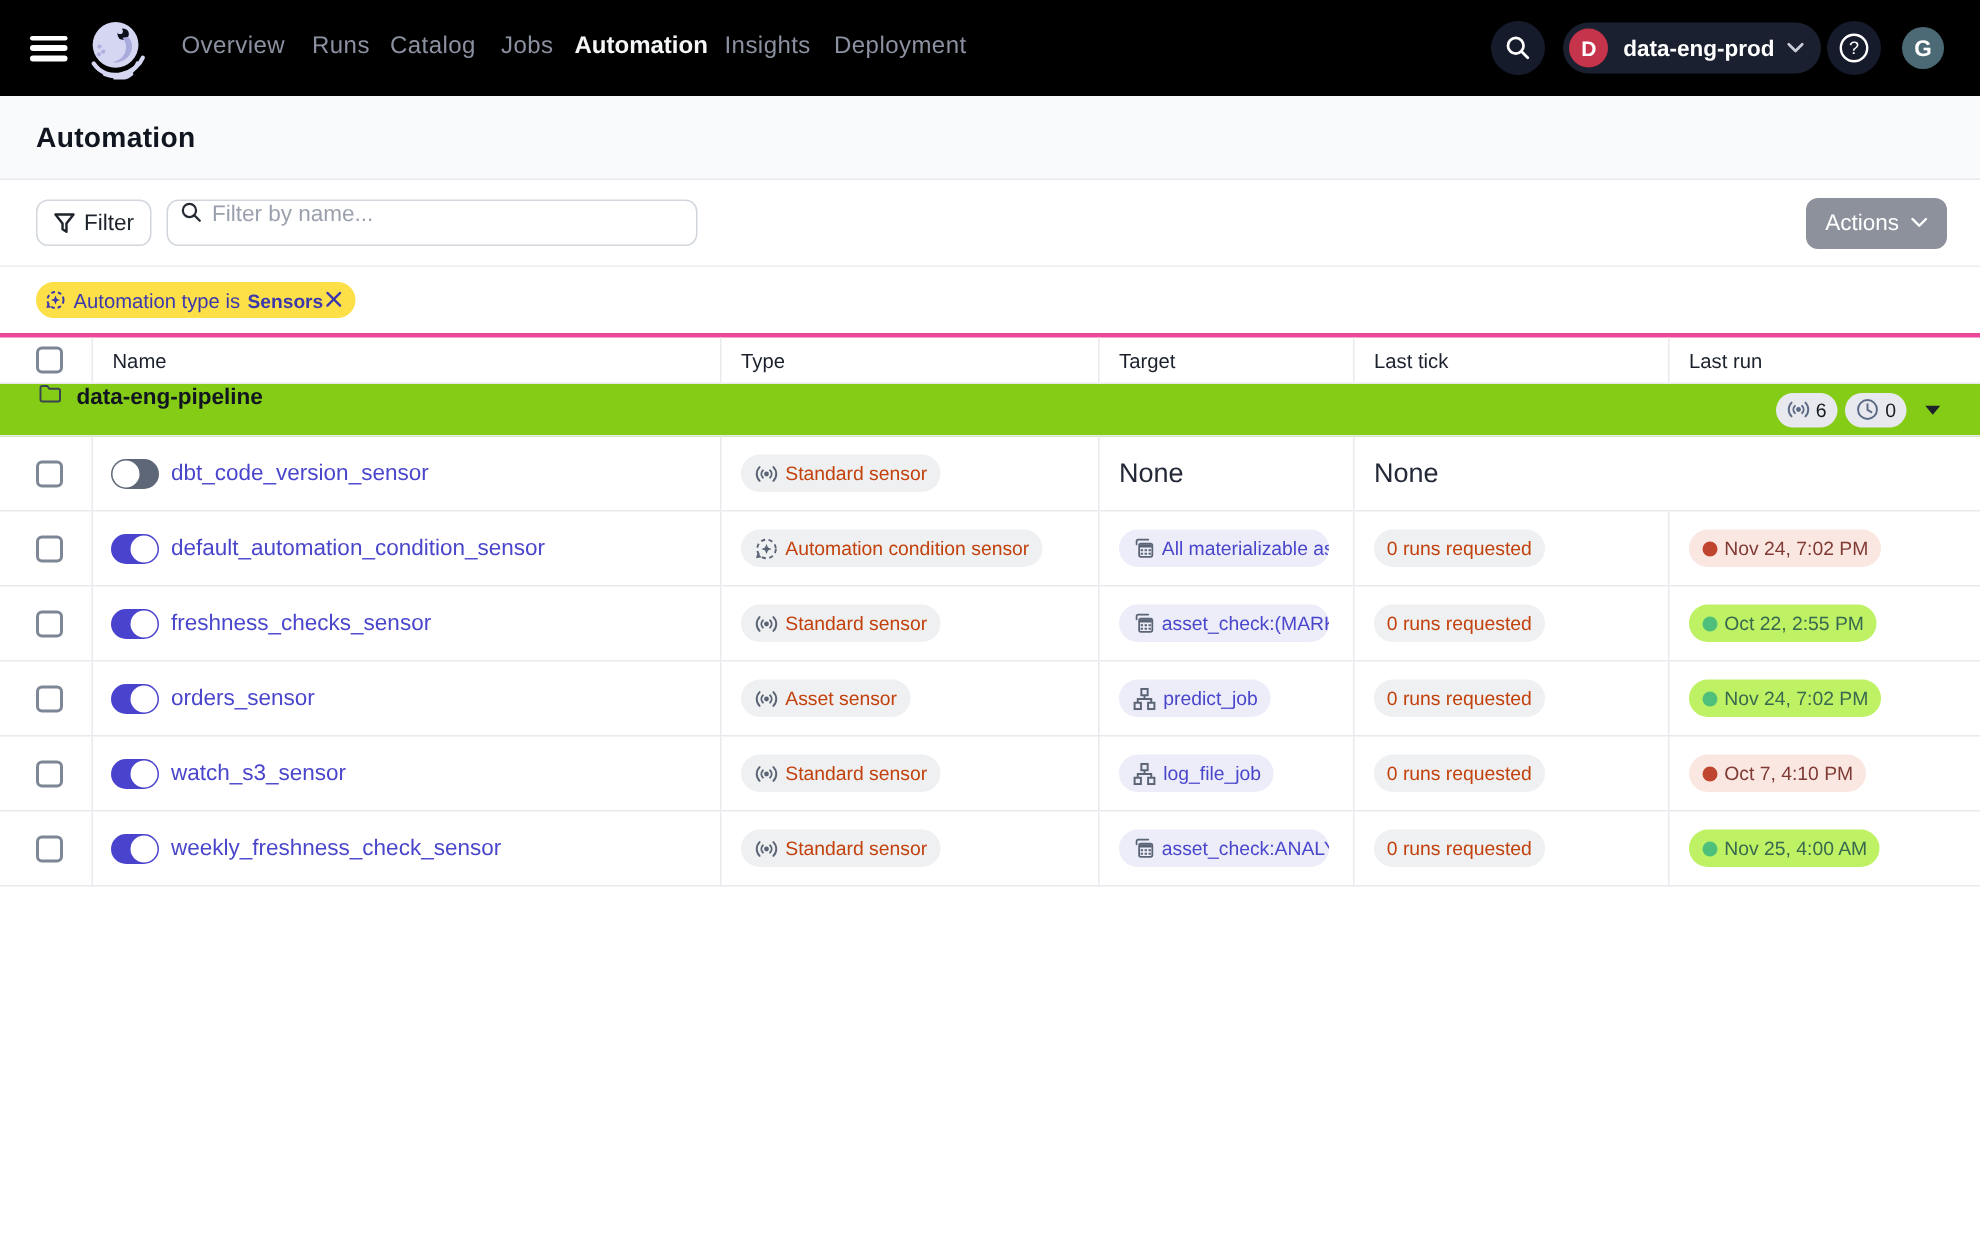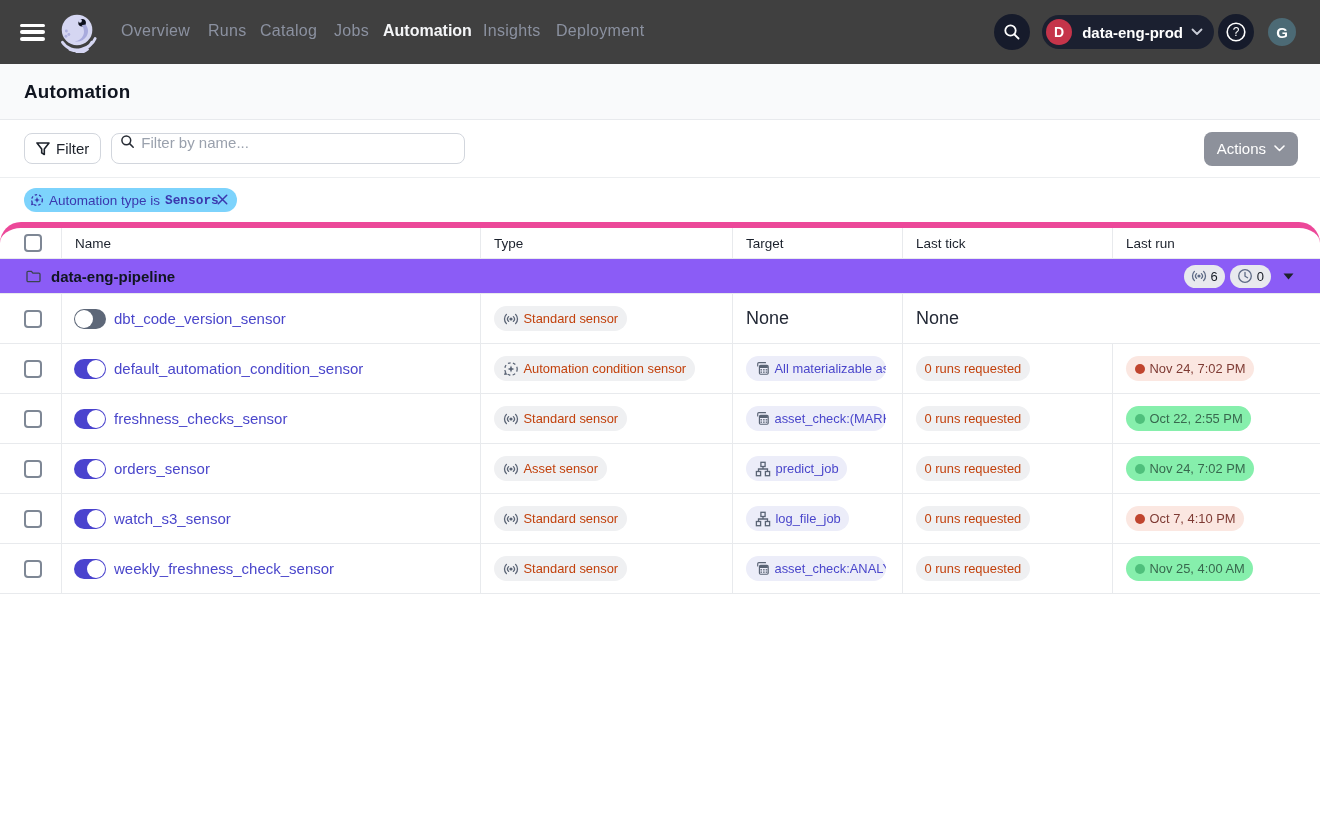--- a/index.html
+++ b/index.html
@@ -1,19 +1,19 @@
 <!DOCTYPE html>
 <html><head>
 <meta charset="utf-8">
 <style>
 * { margin:0; padding:0; box-sizing:border-box; }
 html,body { width:1320px; height:822px; background:#fff; font-family:"Liberation Sans",sans-serif; overflow:hidden; }
 
 
-.topbar { height:64px; background:#404040; display:flex; align-items:center; }
+.topbar { height:64px; background:#000000; display:flex; align-items:center; }
 .hamburger { width:25px; height:17px; margin-left:20px; display:flex; flex-direction:column; justify-content:space-between; cursor:pointer; }
 .hamburger span { display:block; height:3.5px; background:#fff; border-radius:2px; }
 .logo { margin-left:12px; width:42px; height:42px; flex:none; }
 .nav { position:relative; height:64px; width:690px; font-size:16px; color:#8b91a0; letter-spacing:0.3px; flex:none; }
 .nav span { position:absolute; top:22px; }
 .nav .active { color:#f5f6f8; font-weight:bold; letter-spacing:0; }
 .tb-right { margin-left:auto; display:flex; align-items:center; }
 .circ-btn { width:36px; height:36px; border-radius:50%; background:#161b2b; display:flex; align-items:center; justify-content:center; }
 .depl { height:34px; background:#1b2030; border-radius:17px; display:flex; align-items:center; padding:0 11px 0 4px; margin:0 4px 0 12px; }
 .depl .avatar { width:26px; height:26px; border-radius:50%; background:#c5344a; color:#fff; font-size:14px; font-weight:bold; display:flex; align-items:center; justify-content:center; }
@@ -26,46 +26,46 @@
 
 
 .toolbar { height:58px; display:flex; align-items:center; padding:0 24px; border-bottom:1px solid #eceef0; }
 .filter-btn { height:31px; display:flex; align-items:center; gap:6px; border:1px solid #d2d6dd; border-radius:8px; background:#fff; padding:0 11px; font-size:15px; color:#1d222b; }
 .search-box { height:31px; width:354px; margin-left:10px; border:1px solid #d2d6dd; border-radius:8px; display:flex; align-items:flex-start; padding:0 8px; gap:6px; }
 .search-box .ph { color:#9aa1ad; font-size:15px; }
 .actions-btn { margin-left:auto; margin-right:-2px; height:34px; background:#8d919b; border:none; border-radius:8px; color:#fff; font-size:15px; display:flex; align-items:center; gap:8px; padding:0 13px; }
 
 
 .chiprow { height:44px; display:flex; align-items:center; padding:0 24px; }
-.fchip { position:relative; width:213px; height:24px; background:#7dd3fc; border-radius:12px; color:#3b38ae; }
-.fchip b { font-weight:bold;font-family:Liberation Mono, monospace; }
-
-
-.tbl { border-top:6px solid #ec4899;border-radius:21px; }
+.fchip { position:relative; width:213px; height:24px; background:#fde047; border-radius:12px; color:#3b38ae; }
+.fchip b { font-weight:bold; }
+
+
+.tbl { border-top:3px solid #ec4899; }
 .trow { display:grid; grid-template-columns:61px 419px 252px 170px 210px 208px; align-items:center; border-bottom:1px solid #e8eaed; }
 .trow > div { height:100%; display:flex; align-items:center; }
 .cell-b { border-left:1px solid #e8eaed; padding-left:13px; }
 .thead { height:31px; font-size:13.5px; color:#1b212c; }
-.grouprow { height:35px; background:#8b5cf6; border-bottom:1px solid #e8eaed; display:flex; align-items:center; }
+.grouprow { height:35px; background:#84cc16; border-bottom:1px solid #e8eaed; display:flex; }
 .grouprow .gname { font-size:15px; font-weight:bold; color:#101520; margin-left:10px; }
 .badge { height:23px; background:#e8e9ee; border-radius:12px; display:flex; align-items:center; gap:4px; padding:0 7px; font-size:13px; color:#161b24; }
 .drow { height:50px; }
 .cb { width:18px; height:18px; border:2px solid #7e8795; border-radius:4px; margin-left:24px; background:#fff; }
 .toggle { width:32px; height:20px; border-radius:10px; margin-left:12px; position:relative; flex:none; }
 .toggle.on { background:#4a43ce; }
 .toggle.off { background:#5d6778; }
 .toggle .knob { position:absolute; top:1px; width:18px; height:18px; background:#fff; border-radius:50%; }
 .toggle.on .knob { right:1px; }
 .toggle.off .knob { left:1px; }
 .sname { font-size:15px; color:#4a46cb; margin-left:8px; }
 .chip { height:25px; border-radius:13px; display:flex; align-items:center; gap:5px; padding:0 8.5px; font-size:12.9px; white-space:nowrap; }
 .chip-gray { background:#eff0f2; color:#c2410c; }
 .chip-lav { background:#ecedf9; color:#4a46cb; max-width:140px; overflow:hidden; }
 .chip-red { background:#fbe7e1; color:#7e3a33; }
-.chip-green { background:#86efac; color:#38684e; }
+.chip-green { background:#bef264; color:#38684e; }
 .dot { width:10px; height:10px; border-radius:50%; flex:none; }
 .dot-red { background:#c0452e; }
 .dot-green { background:#4fc07c; }
 .none { font-size:18px; color:#232936; }
 .ico { flex:none; }
 </style>
 </head>
 <body>
 
 <div class="topbar">

